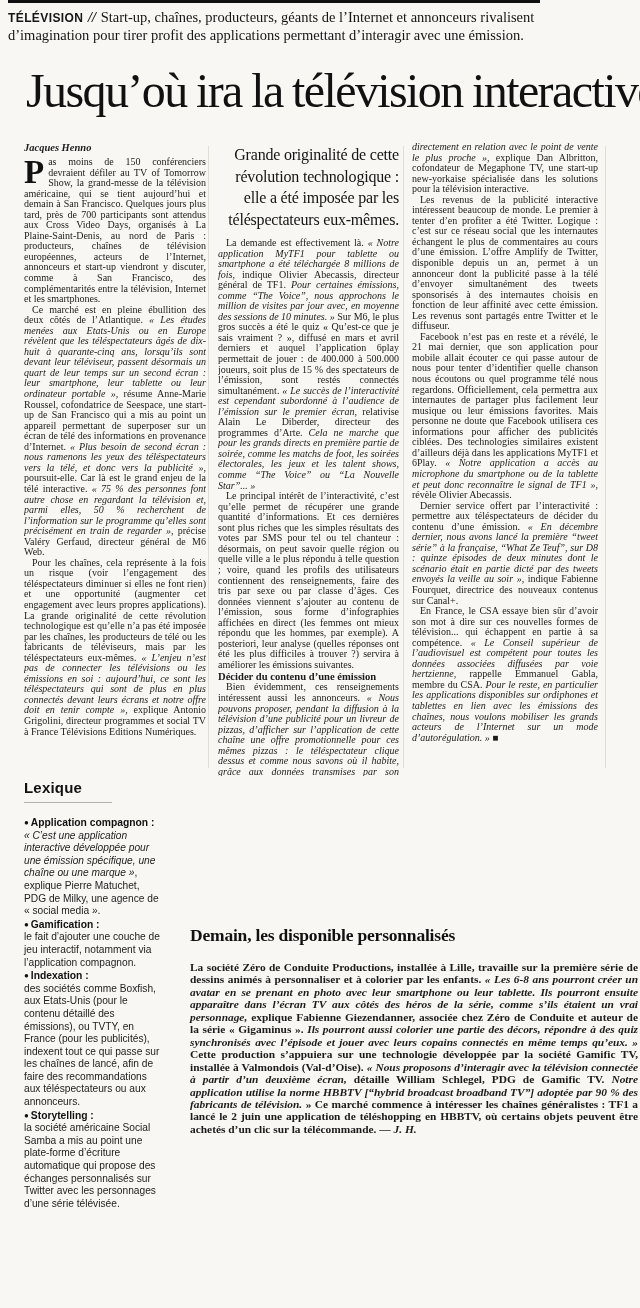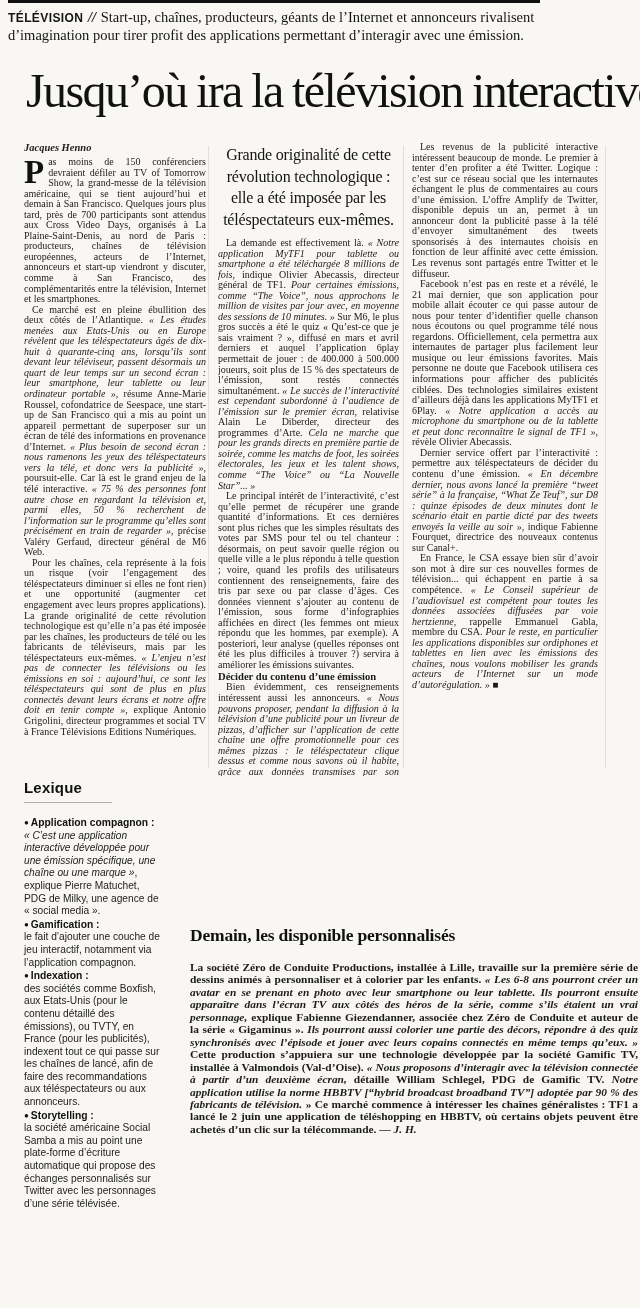--- a/index.html
+++ b/index.html
@@ -27,21 +27,21 @@
   .vr1{left:208px;} .vr2{left:403px;} .vr3{left:605px;}
 
   .byline{font-weight:bold;font-style:italic;font-size:10.5px;line-height:12px;
           margin-bottom:3px;text-align:left;}
   p.body{margin:0;font-size:10px;line-height:10.55px;}
   p.indent{text-indent:8px;}
   .it{font-style:italic;}
   .dropcap{float:left;font-weight:bold;font-size:33px;line-height:29px;
            padding:1px 4px 0 0;color:#111;}
 
-  .pullquote{font-size:16px;line-height:21.5px;margin:2px 0 8px 0;text-align:center;
+  .pullquote{font-size:16px;line-height:21.5px;margin:2px 0 8px 0;text-align:right;
              color:#141414;letter-spacing:-.2px;}
   .subhead{margin:1px 0 0 0;font-size:10.6px;line-height:11px;font-weight:bold;
            text-align:left;}
 
   .lexique{position:absolute;left:24px;top:779px;width:138px;
            font-family:"Liberation Sans",sans-serif;text-align:left;}
   .lex-title{font-size:15px;font-weight:bold;letter-spacing:.2px;color:#111;}
   .lex-rule{width:88px;height:1px;background:#b5b1a9;margin:6px 0 14px 0;}
   .lex-item{margin:0 0 1px 0;}
   .lex-term{display:block;font-weight:bold;font-size:10.3px;line-height:12.6px;color:#111;}
@@ -82,20 +82,21 @@
 
   <div class="col col2">
     <div class="pullquote">Grande originalité de cette révolution technologique : elle a été imposée par les téléspectateurs eux-mêmes.</div>
     <p class="body indent"><span>La demande est effectivement là. </span><span class="it">« Notre application MyTF1 pour tablette ou smartphone a été téléchargée 8 millions de fois</span><span>, indique Olivier Abecassis, directeur général de TF1. </span><span class="it">Pour certaines émissions, comme “The Voice”, nous approchons le million de visites par jour avec, en moyenne des sessions de 10 minutes. »</span><span> Sur M6, le plus gros succès a été le quiz « Qu’est-ce que je sais vraiment ? », diffusé en mars et avril derniers et auquel l’application 6play permettait de jouer : de 400.000 à 500.000 joueurs, soit plus de 15 % des spectateurs de l’émission, sont restés connectés simultanément. </span><span class="it">« Le succès de l’interactivité est cependant subordonné à l’audience de l’émission sur le premier écran</span><span>, relativise Alain Le Diberder, directeur des programmes d’Arte. </span><span class="it">Cela ne marche que pour les grands directs en première partie de soirée, comme les matchs de foot, les soirées électorales, les jeux et les talent shows, comme “The Voice” ou “La Nouvelle Star”... »</span></p>
     <p class="body indent"><span>Le principal intérêt de l’interactivité, c’est qu’elle permet de récupérer une grande quantité d’informations. Et ces dernières sont plus riches que les simples résultats des votes par SMS pour tel ou tel chanteur : désormais, on peut savoir quelle région ou quelle ville a le plus répondu à telle question ; voire, quand les profils des utilisateurs contiennent des renseignements, faire des tris par sexe ou par classe d’âges. Ces données viennent s’ajouter au contenu de l’émission, sous forme d’infographies affichées en direct (les femmes ont mieux répondu que les hommes, par exemple). A posteriori, leur analyse (quelles réponses ont été les plus difficiles à trouver ?) servira à améliorer les émissions suivantes.</span></p>
     <h3 class="subhead">Décider du contenu d’une émission</h3>
     <p class="body indent"><span>Bien évidemment, ces renseignements intéressent aussi les annonceurs. </span><span class="it">« Nous pouvons proposer, pendant la diffusion à la télévision d’une publicité pour un livreur de pizzas, d’afficher sur l’application de cette chaîne une offre promotionnelle pour ces mêmes pizzas : le téléspectateur clique dessus et comme nous savons où il habite, grâce aux données transmises par son téléphone ou son PC, il est mis</span></p>
   </div>
 
   <div class="col col3">
+    <p class="body"><span class="it">directement en relation avec le point de vente le plus proche »</span><span>, explique Dan Albritton, cofondateur de Megaphone TV, une start-up new-yorkaise spécialisée dans les solutions pour la télévision interactive.</span></p>
     <p class="body indent"><span>Les revenus de la publicité interactive intéressent beaucoup de monde. Le premier à tenter d’en profiter a été Twitter. Logique : c’est sur ce réseau social que les internautes échangent le plus de commentaires au cours d’une émission. L’offre Amplify de Twitter, disponible depuis un an, permet à un annonceur dont la publicité passe à la télé d’envoyer simultanément des tweets sponsorisés à des internautes choisis en fonction de leur affinité avec cette émission. Les revenus sont partagés entre Twitter et le diffuseur.</span></p>
     <p class="body indent"><span>Facebook n’est pas en reste et a révélé, le 21 mai dernier, que son application pour mobile allait écouter ce qui passe autour de nous pour tenter d’identifier quelle chanson nous écoutons ou quel programme télé nous regardons. Officiellement, cela permettra aux internautes de partager plus facilement leur musique ou leur émissions favorites. Mais personne ne doute que Facebook utilisera ces informations pour afficher des publicités ciblées. Des technologies similaires existent d’ailleurs déjà dans les applications MyTF1 et 6Play. </span><span class="it">« Notre application a accès au microphone du smartphone ou de la tablette et peut donc reconnaître le signal de TF1 »</span><span>, révèle Olivier Abecassis.</span></p>
     <p class="body indent"><span>Dernier service offert par l’interactivité : permettre aux téléspectateurs de décider du contenu d’une émission. </span><span class="it">« En décembre dernier, nous avons lancé la première “tweet série” à la française, “What Ze Teuf”, sur D8 : quinze épisodes de deux minutes dont le scénario était en partie dicté par des tweets envoyés la veille au soir »</span><span>, indique Fabienne Fourquet, directrice des nouveaux contenus sur Canal+.</span></p>
     <p class="body indent"><span>En France, le CSA essaye bien sûr d’avoir son mot à dire sur ces nouvelles formes de télévision... qui échappent en partie à sa compétence. </span><span class="it">« Le Conseil supérieur de l’audiovisuel est compétent pour toutes les données associées diffusées par voie hertzienne</span><span>, rappelle Emmanuel Gabla, membre du CSA. </span><span class="it">Pour le reste, en particulier les applications disponibles sur ordiphones et tablettes en lien avec les émissions des chaînes, nous voulons mobiliser les grands acteurs de l’Internet sur un mode d’autorégulation. »</span><span> ■</span></p>
   </div>
 
   <div class="lexique">
     <div class="lex-title">Lexique</div>
     <div class="lex-rule"></div>
 

